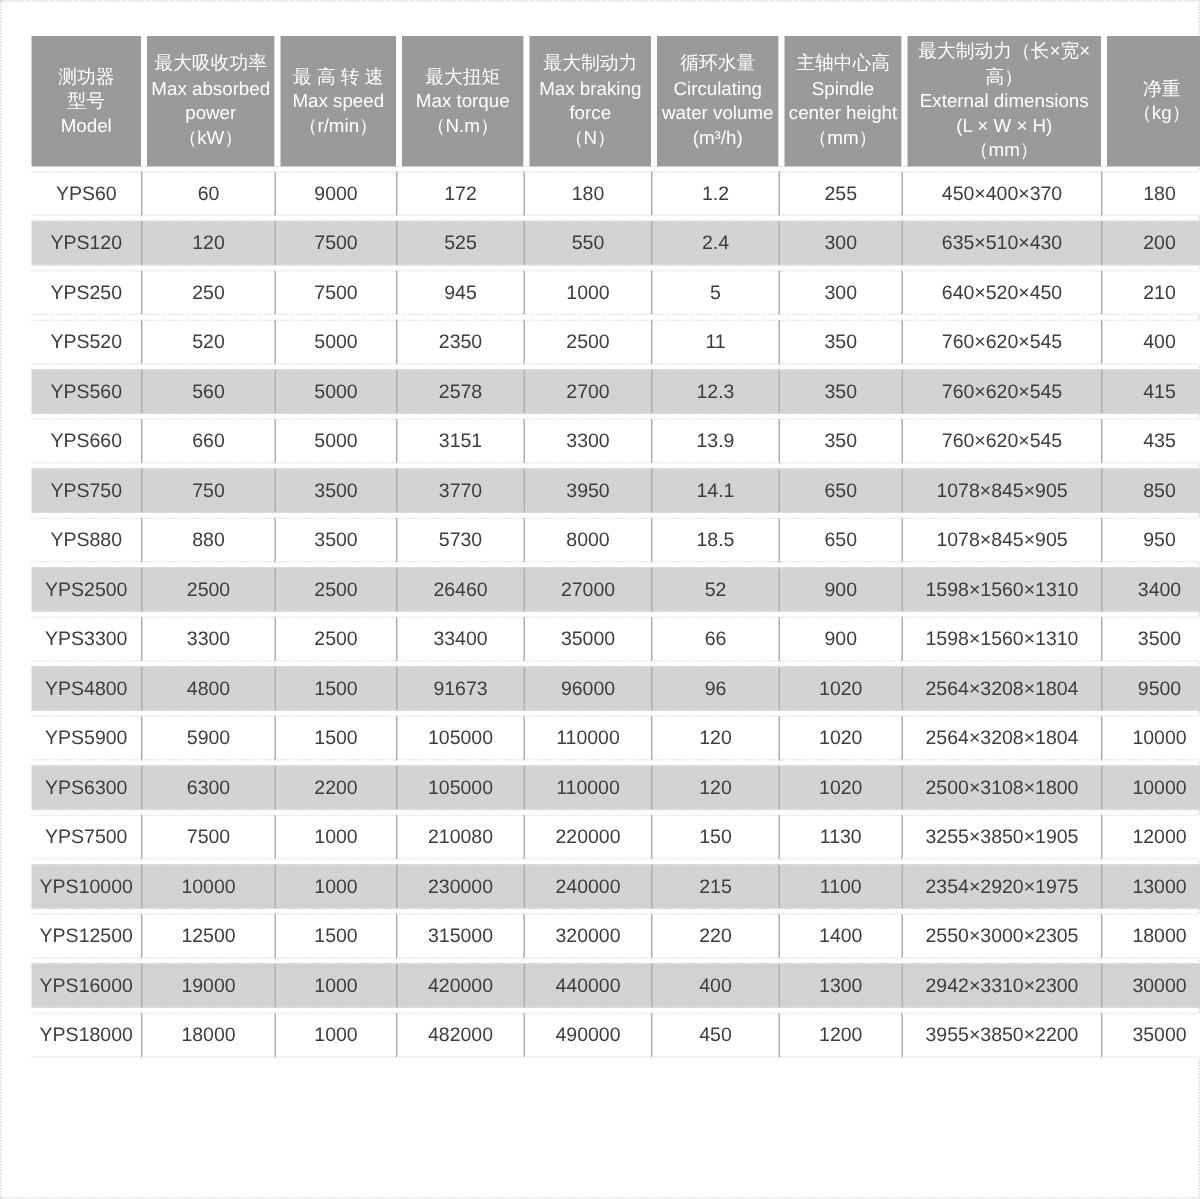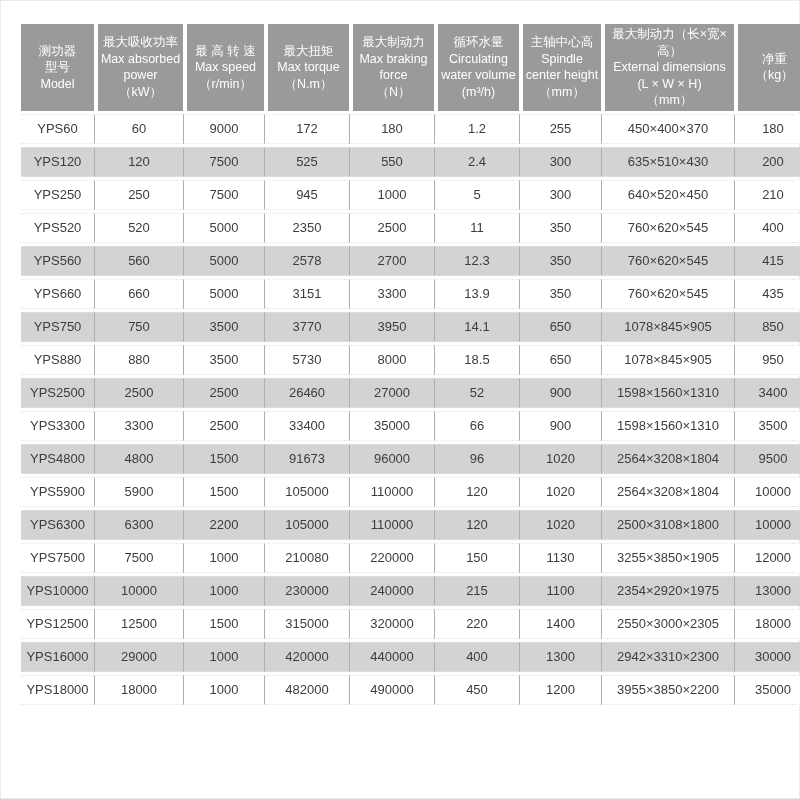--- a/index.html
+++ b/index.html
@@ -275,21 +275,21 @@
           <td>1500</td>
           <td>315000</td>
           <td>320000</td>
           <td>220</td>
           <td>1400</td>
           <td>2550×3000×2305</td>
           <td>18000</td>
         </tr>
         <tr class="alt">
           <td>YPS16000</td>
-          <td>29000</td>
+          <td>19000</td>
           <td>1000</td>
           <td>420000</td>
           <td>440000</td>
           <td>400</td>
           <td>1300</td>
           <td>2942×3310×2300</td>
           <td>30000</td>
         </tr>
         <tr>
           <td>YPS18000</td>

